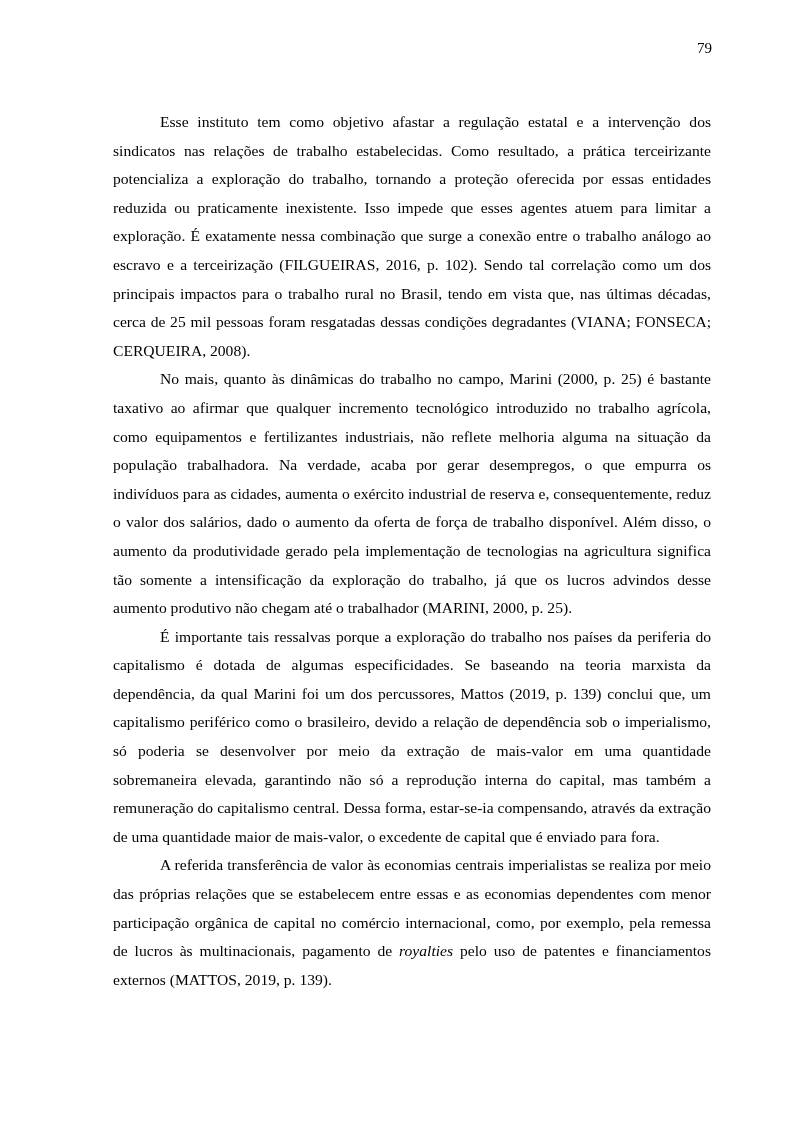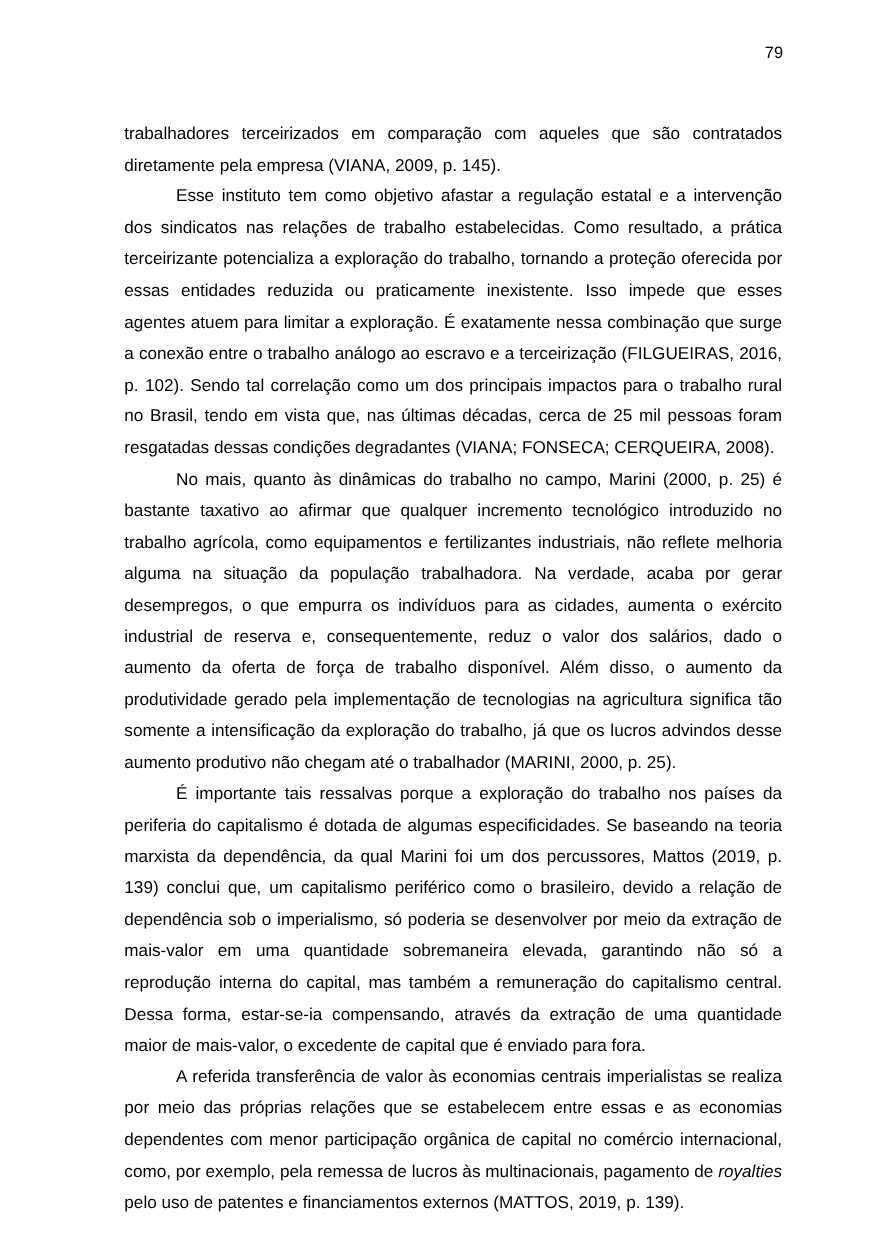--- a/index.html
+++ b/index.html
@@ -6,21 +6,21 @@
     margin: 0;
     padding: 0;
     background: #ffffff;
   }
   .page {
     position: relative;
     width: 800px;
     height: 1131px;
     background: #ffffff;
     overflow: hidden;
-    font-family: Liberation Sans, sans-serif;
+    font-family: Liberation Serif, serif;
     color: #000000;
   }
   .page-number {
     position: absolute;
     top: 40px;
     right: 88px;
     font-size: 15px;
     color: #000000;
   }
   .content {
@@ -42,19 +42,18 @@
   .italic {
     font-style: italic;
   }
 </style>
 </head>
 <body>
 
 <div class="page">
   <div class="page-number">79</div>
   <div class="content">
-      <p class="para"><span>trabalhadores terceirizados em comparação com aqueles que são contratados diretamente pela empresa (VIANA, 2009, p. 145).</span></p>
       <p class="para indent"><span>Esse instituto tem como objetivo afastar a regulação estatal e a intervenção dos sindicatos nas relações de trabalho estabelecidas. Como resultado, a prática terceirizante potencializa a exploração do trabalho, tornando a proteção oferecida por essas entidades reduzida ou praticamente inexistente. Isso impede que esses agentes atuem para limitar a exploração. É exatamente nessa combinação que surge a conexão entre o trabalho análogo ao escravo e a terceirização (FILGUEIRAS, 2016, p. 102). Sendo tal correlação como um dos principais impactos para o trabalho rural no Brasil, tendo em vista que, nas últimas décadas, cerca de 25 mil pessoas foram resgatadas dessas condições degradantes (VIANA; FONSECA; CERQUEIRA, 2008).</span></p>
       <p class="para indent"><span>No mais, quanto às dinâmicas do trabalho no campo, Marini (2000, p. 25) é bastante taxativo ao afirmar que qualquer incremento tecnológico introduzido no trabalho agrícola, como equipamentos e fertilizantes industriais, não reflete melhoria alguma na situação da população trabalhadora. Na verdade, acaba por gerar desempregos, o que empurra os indivíduos para as cidades, aumenta o exército industrial de reserva e, consequentemente, reduz o valor dos salários, dado o aumento da oferta de força de trabalho disponível. Além disso, o aumento da produtividade gerado pela implementação de tecnologias na agricultura significa tão somente a intensificação da exploração do trabalho, já que os lucros advindos desse aumento produtivo não chegam até o trabalhador (MARINI, 2000, p. 25).</span></p>
       <p class="para indent"><span>É importante tais ressalvas porque a exploração do trabalho nos países da periferia do capitalismo é dotada de algumas especificidades. Se baseando na teoria marxista da dependência, da qual Marini foi um dos percussores, Mattos (2019, p. 139) conclui que, um capitalismo periférico como o brasileiro, devido a relação de dependência sob o imperialismo, só poderia se desenvolver por meio da extração de mais-valor em uma quantidade sobremaneira elevada, garantindo não só a reprodução interna do capital, mas também a remuneração do capitalismo central. Dessa forma, estar-se-ia compensando, através da extração de uma quantidade maior de mais-valor, o excedente de capital que é enviado para fora.</span></p>
       <p class="para indent"><span>A referida transferência de valor às economias centrais imperialistas se realiza por meio das próprias relações que se estabelecem entre essas e as economias dependentes com menor participação orgânica de capital no comércio internacional, como, por exemplo, pela remessa de lucros às multinacionais, pagamento de </span><span class="italic">royalties</span><span> pelo uso de patentes e financiamentos externos (MATTOS, 2019, p. 139).</span></p>
     </div>
 </div>
 
 </body></html>

